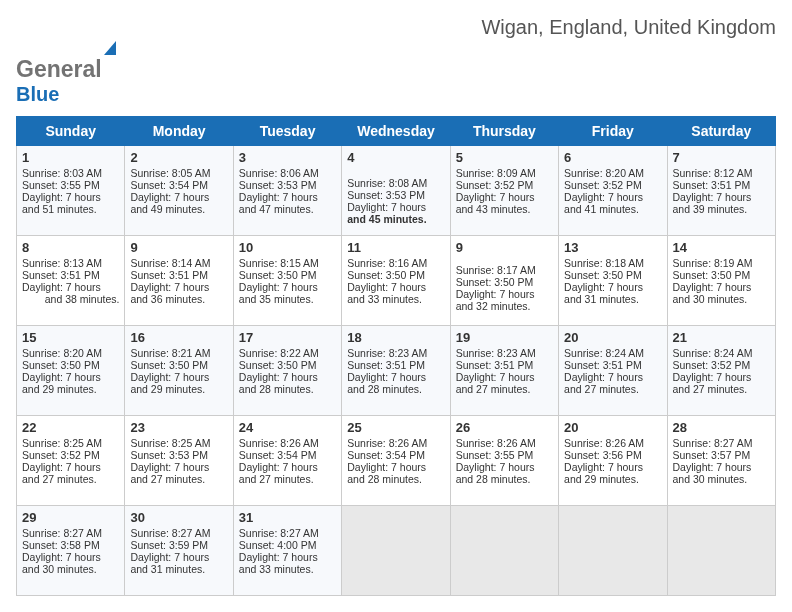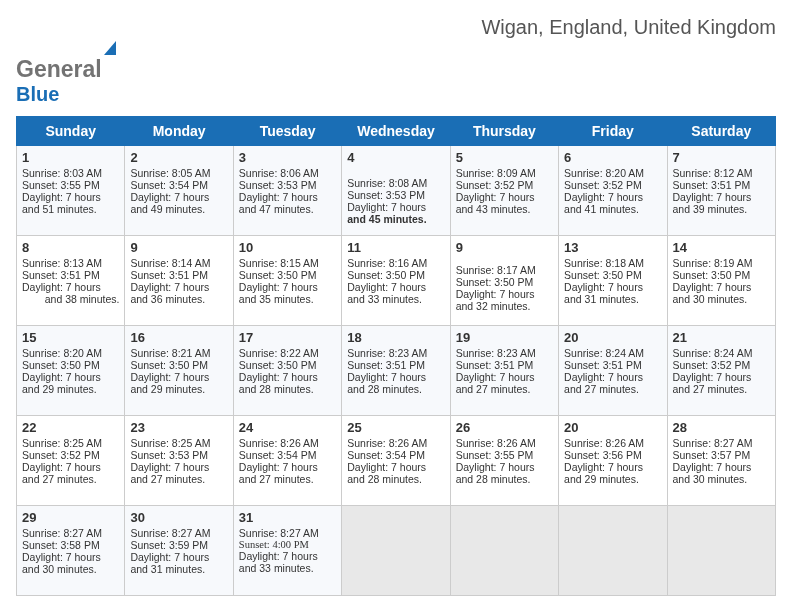--- a/index.html
+++ b/index.html
@@ -343,21 +343,21 @@
         <td>
           <span class="day-num">30</span>
           <span style="display: block;">Sunrise: 8:27 AM</span>
           <span style="display: block;">Sunset: 3:59 PM</span>
           <span style="display: block;">Daylight: 7 hours</span>
           <span style="display: block;">and 31 minutes.</span>
         </td>
         <td>
           <span class="day-num">31</span>
           <span style="display: block;">Sunrise: 8:27 AM</span>
-          <span style="display: block; font-family: Liberation Serif, serif;">Sunset: 4:00 PM</span>
+          <span style="display: block;">Sunset: 4:00 PM</span>
           <span style="display: block;">Daylight: 7 hours</span>
           <span style="display: block;">and 33 minutes.</span>
         </td>
         <td class="empty-cell"></td>
         <td class="empty-cell"></td>
         <td class="empty-cell"></td>
         <td class="empty-cell"></td>
       </tr>
     </tbody>
 </table>

